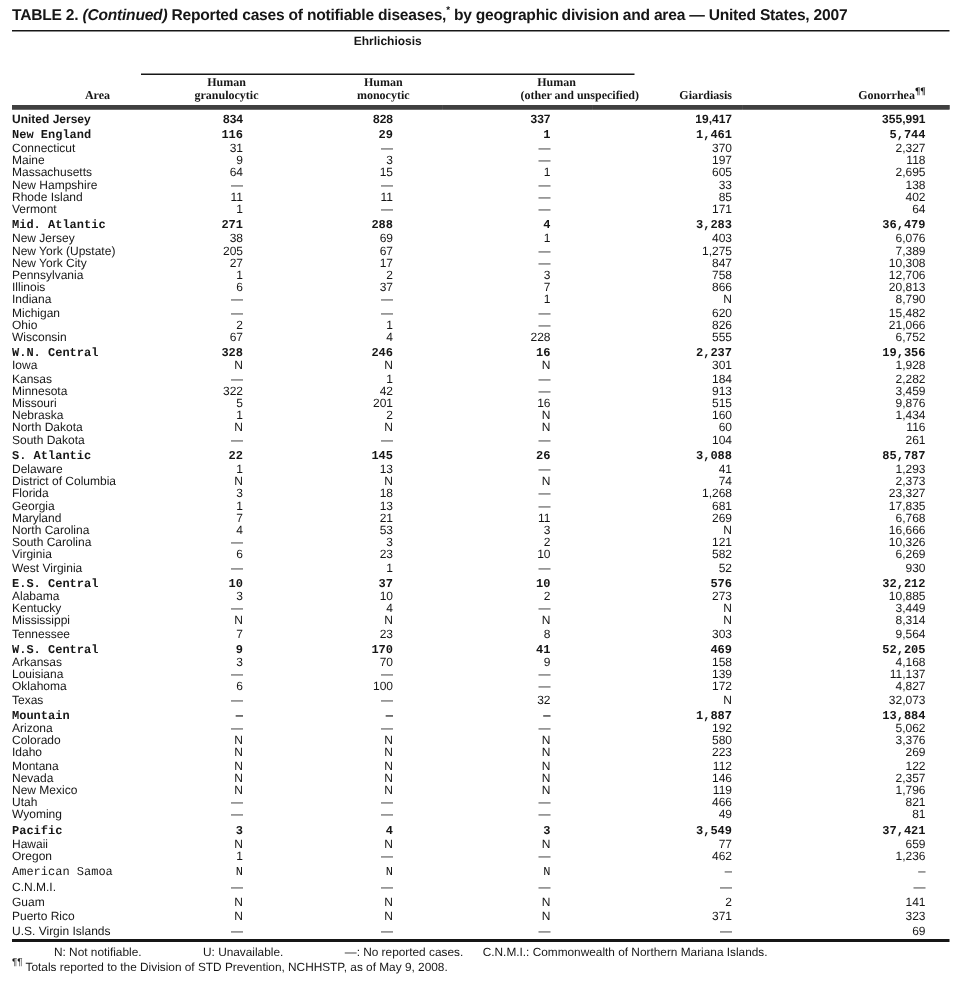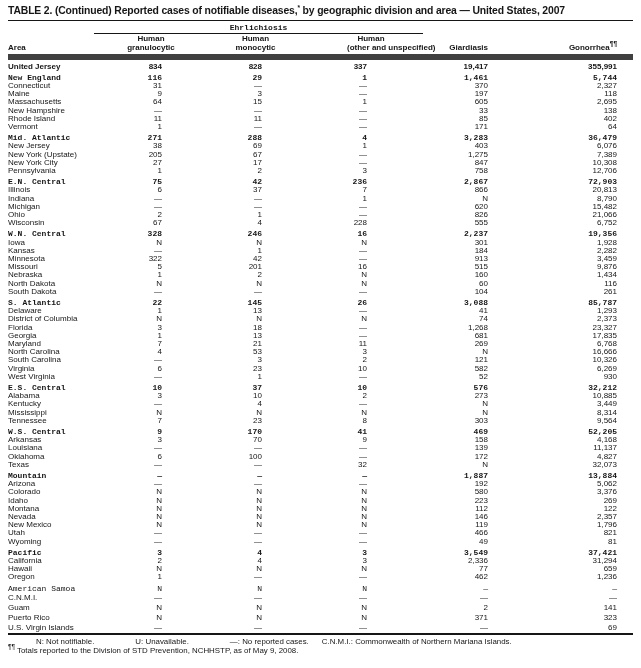--- a/index.html
+++ b/index.html
@@ -1,32 +1,32 @@
 <!DOCTYPE html>
 <html><head>
 <meta charset="utf-8">
 <style>
   html,body{margin:0;padding:0;background:#fff;width:641px;height:668px;overflow:hidden;}
   body{font-family:"Liberation Sans", sans-serif;color:#161616;-webkit-font-smoothing:antialiased;}
   .page{padding:5px 8px 0 8px;width:625px;}
   .title{font-size:10.4px;font-weight:bold;letter-spacing:-0.15px;line-height:12px;padding-bottom:3px;border-bottom:1.6px solid #161616;white-space:nowrap;}
-  .title .it{text-align:right;}
+  .title .it{font-style:italic;text-align:right;}
   sup{font-size:6.5px;vertical-align:super;line-height:0;}
   table{border-collapse:collapse;table-layout:fixed;width:625px;}
   col.c-area{width:114px;}
   col.c-gran{width:58px;}
   col.c-mono{width:115px;}
   col.c-oth{width:100px;}
   col.c-gia{width:100px;}
   col.c-gon{width:138px;}
   thead th{font-weight:bold;font-size:8px;line-height:9px;padding:0;vertical-align:bottom;white-space:nowrap;}
   .r1 th{padding-top:2px;}
-  .ehr-inner{margin:0 -28px;text-align:center;border-bottom:1px solid #161616;padding-bottom:1px;font-family:Liberation Mono, monospace;}
-  .r2 th{border-bottom:6px solid #404040;padding-bottom:2px;}
-  .h-area{text-align:left;}
+  .ehr-inner{margin:0 -28px;text-align:center;border-bottom:1px solid #161616;padding-bottom:17px;}
+  .r2 th{border-bottom:3px solid #404040;padding-bottom:2px;font-family:Liberation Serif, serif;}
+  .h-area{text-align:center;}
   .h-center{text-align:center;}
   .shift1{padding-left:36px;}
   .shift2{padding-left:52px;}
   .h-right-g{text-align:right;padding-right:7px;}
   .h-right-go{text-align:right;padding-right:16px;}
   tbody td{font-size:8px;line-height:8.2px;padding:0;white-space:nowrap;overflow:visible;}
   tbody tr:first-child td{padding-top:2.5px;}
   td.area{text-align:left;}
   td.num{text-align:right;}
   td.v1{padding-right:18px;}
@@ -182,28 +182,20 @@
           <td class="num v5">10,308</td>
         </tr>
         <tr>
           <td class="area">Pennsylvania</td>
           <td class="num v1">1</td>
           <td class="num v2">2</td>
           <td class="num v3">3</td>
           <td class="num v4">758</td>
           <td class="num v5">12,706</td>
         </tr>
-        <tr class="bold gap1">
-          <td class="area">E.N. Central</td>
-          <td class="num v1">75</td>
-          <td class="num v2">42</td>
-          <td class="num v3">236</td>
-          <td class="num v4">2,867</td>
-          <td class="num v5">72,903</td>
-        </tr>
         <tr>
           <td class="area">Illinois</td>
           <td class="num v1">6</td>
           <td class="num v2">37</td>
           <td class="num v3">7</td>
           <td class="num v4">866</td>
           <td class="num v5">20,813</td>
         </tr>
         <tr>
           <td class="area">Indiana</td>
@@ -533,28 +525,20 @@
           <td class="num v4">49</td>
           <td class="num v5">81</td>
         </tr>
         <tr class="bold gap1">
           <td class="area">Pacific</td>
           <td class="num v1">3</td>
           <td class="num v2">4</td>
           <td class="num v3">3</td>
           <td class="num v4">3,549</td>
           <td class="num v5">37,421</td>
-        </tr>
-        <tr>
-          <td class="area">California</td>
-          <td class="num v1">2</td>
-          <td class="num v2">4</td>
-          <td class="num v3">3</td>
-          <td class="num v4">2,336</td>
-          <td class="num v5">31,294</td>
         </tr>
         <tr>
           <td class="area">Hawaii</td>
           <td class="num v1">N</td>
           <td class="num v2">N</td>
           <td class="num v3">N</td>
           <td class="num v4">77</td>
           <td class="num v5">659</td>
         </tr>
         <tr>

